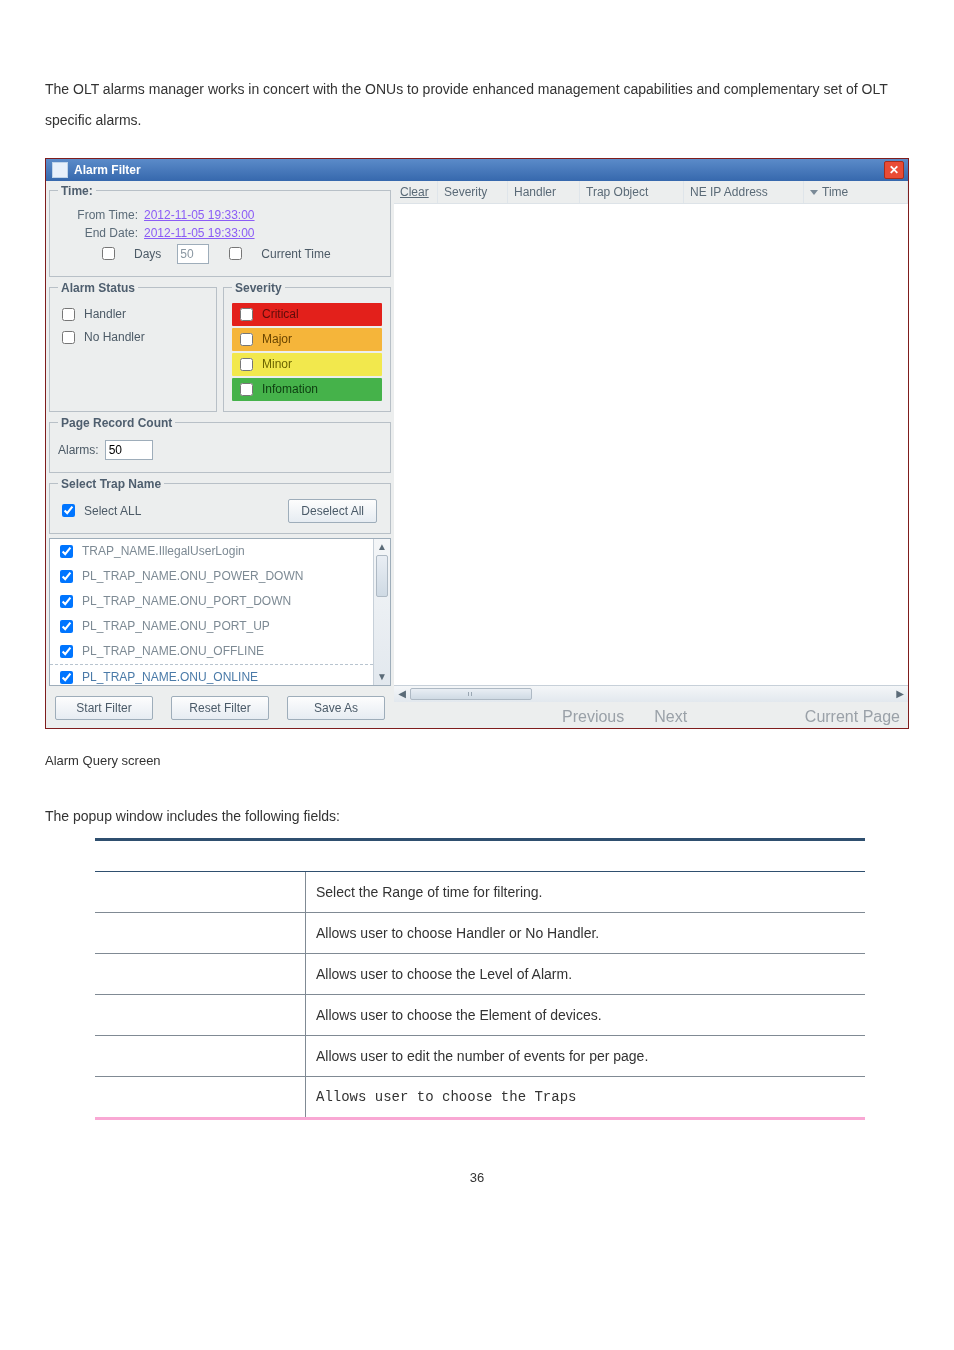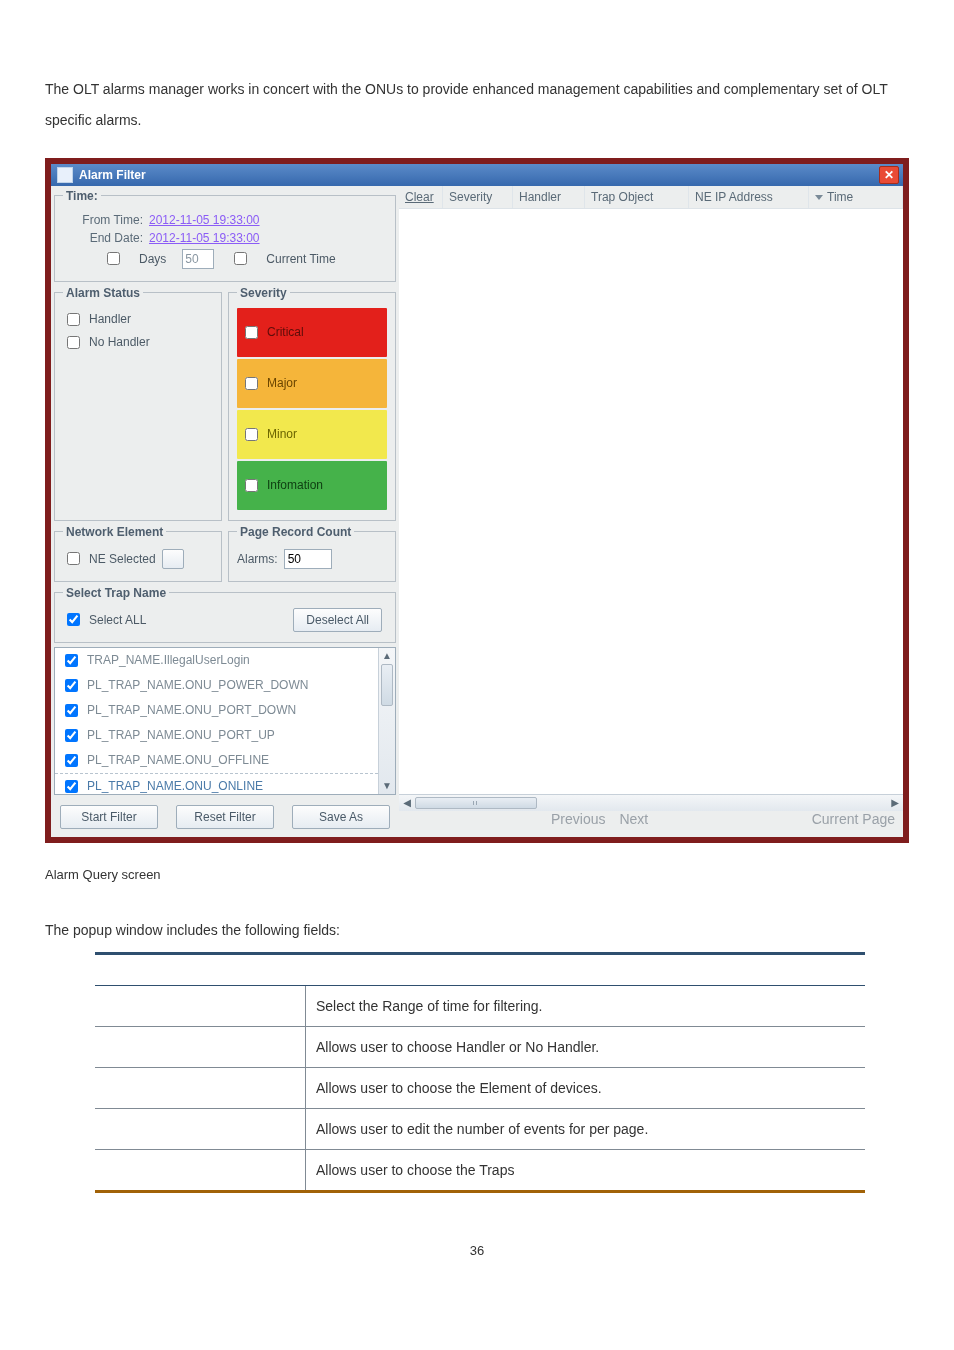--- a/index.html
+++ b/index.html
@@ -16,21 +16,21 @@
     padding: 60px 45px 40px 45px;
     box-sizing: border-box;
   }
   .intro {
     font-size: 14px;
     line-height: 2.2;
     margin-bottom: 22px;
   }
   
   .dialog {
-    border: 6px solid #7f1d1d;
+    border: 1px solid #7f1d1d;
     width: 100%;
     box-sizing: border-box;
   }
   .dlg-titlebar {
     background: linear-gradient(#5b8bc9, #3668ad);
     color: #fff;
     height: 22px;
     display: flex;
     align-items: center;
     padding: 0 4px 0 6px;
@@ -100,21 +100,21 @@
     font-size: 12px;
     color: #8a97a2;
     padding: 0 2px;
   }
   .pair { display: flex; gap: 6px; }
   .pair > fieldset { flex: 1; }
   .sev-item {
     display: flex;
     align-items: center;
     gap: 6px;
-    padding: 15px 4px;
+    padding: 2px 4px;
     margin: 2px 0;
     border-radius: 1px;
     font-size: 12px;
   }
   .sev-critical { background: #e3201b; color: #5e0d0a; }
   .sev-major    { background: #f5b53a; color: #6a4500; }
   .sev-minor    { background: #f2e84d; color: #6b6500; }
   .sev-info     { background: #45b24a; color: #0f4012; }
   .ne-btn {
     width: 22px; height: 20px;
@@ -244,25 +244,25 @@
     border:1px solid #aeb9c4;
     border-radius:2px;
   }
   .hscroll .hhandle {
     position:absolute; left:50%; top:3px; bottom:3px;
     width: 6px; margin-left:-3px;
     background: repeating-linear-gradient(90deg,#9aa7b3 0 1px,transparent 1px 3px);
   }
   .pager {
     height: 24px;
-    display:flex; align-items:flex-start;
-    font-size:14px;
+    display:flex; align-items:flex-end;
+    font-size:16px;
     color:#9aa1a8;
     padding: 0 8px 2px 8px;
-    gap: 14px;
+    gap: 30px;
     justify-content: flex-start;
   }
   .pager .spacer2 { flex:1; }
   .caption {
     text-align: left;
     font-size: 13px;
     margin: 24px 0 40px 0;
   }
   .lead {
     font-size: 14px;
@@ -278,21 +278,21 @@
   .desc thead tr th {
     border-top: 3px solid #2f4f6f;
     border-bottom: 1px solid #2f4f6f;
     height: 28px;
   }
   .desc td {
     border-bottom: 1px solid #808a94;
     padding: 12px 10px;
   }
   .desc td.k { width: 190px; border-right: 1px solid #808a94; }
-  .desc tbody tr:last-child td { border-bottom: 3px solid #a16207; }
+  .desc tbody tr:last-child td { border-bottom: 3px solid #f9a8d4; font-family: Liberation Mono, monospace; }
   .pagenum { text-align:center; font-size:13px; margin-top:50px; }
 </style>
 </head>
 <body>
 
 <div class="page">
 
   <p class="intro">The OLT alarms manager works in concert with the ONUs to provide enhanced management capabilities and complementary set of OLT specific alarms.</p>
 
   <div class="dialog">
@@ -353,28 +353,20 @@
               </div>
             <div class="sev-item sev-info">
                 <input type="checkbox" class="chk" style="">
                 <span>Infomation</span>
               </div>
           </fieldset>
         </div>
 
         <div class="pair">
           <fieldset class="grp">
-            <legend>Network Element</legend>
-            <div class="row">
-              <input type="checkbox" class="chk" style="">
-              <span>NE Selected</span>
-              <button class="ne-btn"></button>
-            </div>
-          </fieldset>
-          <fieldset class="grp">
             <legend>Page Record Count</legend>
             <div class="row">
               <span>Alarms:</span>
               <input class="alarms-in" value="50" style="">
             </div>
           </fieldset>
         </div>
 
         <fieldset class="grp" style="padding-bottom:4px;">
           <legend>Select Trap Name</legend>
@@ -474,20 +466,24 @@
       <tr>
           <td class="k"></td>
           <td>Select the Range of time for filtering.</td>
         </tr>
       <tr>
           <td class="k"></td>
           <td>Allows user to choose Handler or No Handler.</td>
         </tr>
       <tr>
           <td class="k"></td>
+          <td>Allows user to choose the Level of Alarm.</td>
+        </tr>
+      <tr>
+          <td class="k"></td>
           <td>Allows user to choose the Element of devices.</td>
         </tr>
       <tr>
           <td class="k"></td>
           <td>Allows user to edit the number of events for per page.</td>
         </tr>
       <tr>
           <td class="k"></td>
           <td>Allows user to choose the Traps</td>
         </tr>

